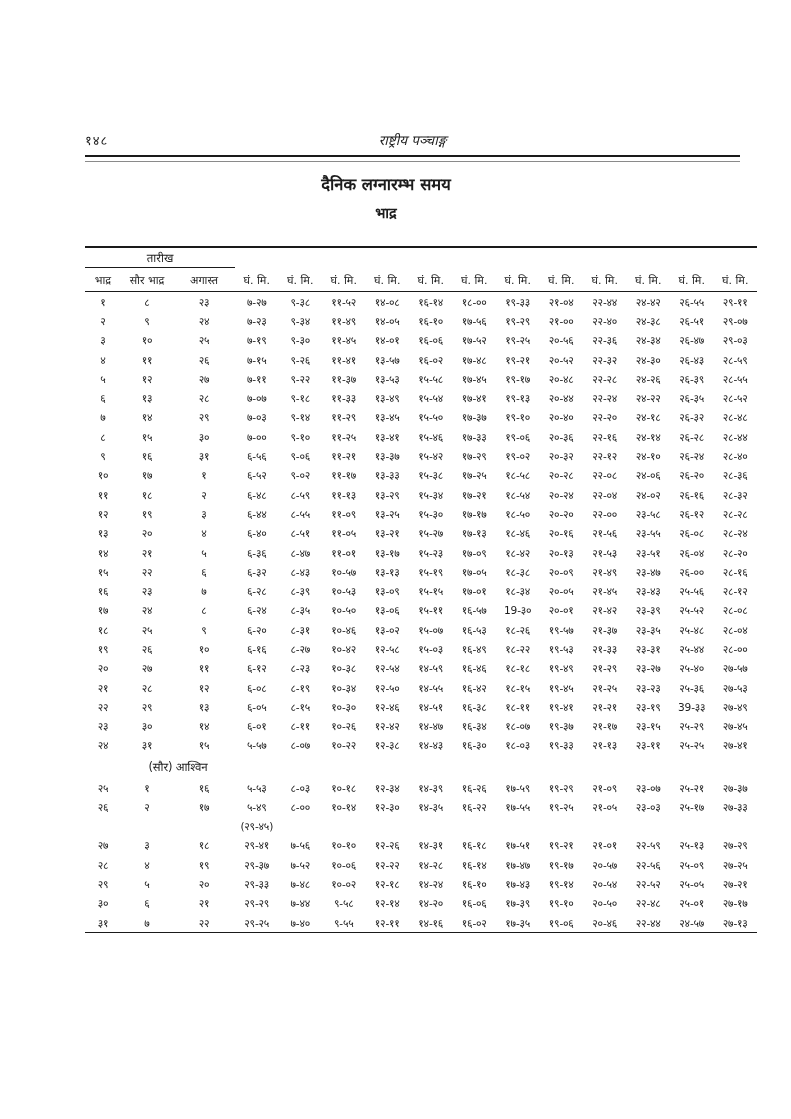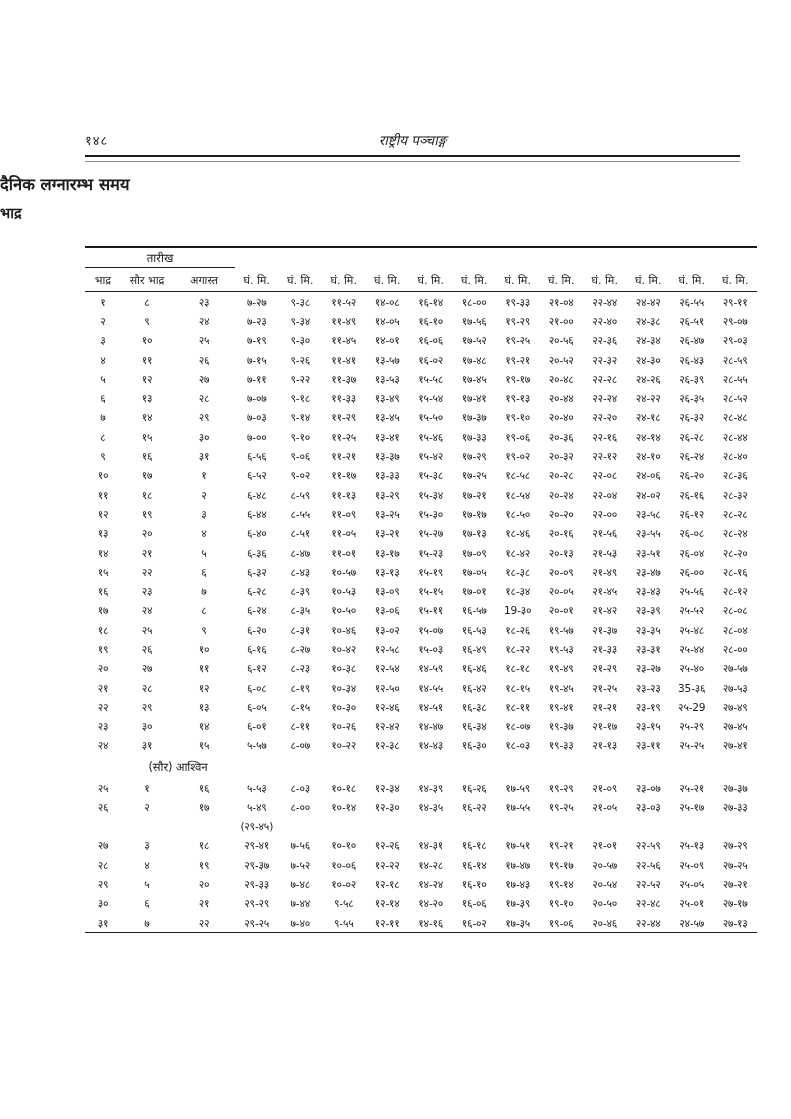--- a/index.html
+++ b/index.html
@@ -12,21 +12,21 @@
   .headerline{position:absolute;top:131px;left:85px;right:36px;height:16px;}
   .page-number{position:absolute;left:0;top:0;font-size:13px;letter-spacing:1px;}
   .running-head{
     position:absolute;left:0;right:0;text-align:center;top:0;
     font-family:"DejaVu Serif",serif;font-style:italic;font-size:13.5px;
   }
   .rule-double{
     position:absolute;top:155px;left:85px;right:36px;height:4px;
     border-top:2.5px solid #1a1a1a;border-bottom:1px solid #8a8a8a;
   }
-  .title-block{position:absolute;top:172px;left:0;right:4px;}
+  .title-block{position:absolute;top:172px;left:0;right:4px;text-align:center;}
   .doc-title{font-size:16.5px;font-weight:bold;margin:0 0 7px 0;}
   .doc-subtitle{font-size:14.5px;font-weight:bold;margin:0 0 6px 0;}
   .doc-month{font-size:14.5px;font-weight:bold;margin:0;}
   .table-wrap{position:absolute;top:246px;left:85px;width:672px;}
   table.lagna{
     width:672px;table-layout:fixed;border-collapse:collapse;
     border-top:2.2px solid #1a1a1a;border-bottom:1.6px solid #1a1a1a;
   }
   table.lagna th, table.lagna td{
     padding:0;text-align:center;vertical-align:middle;
@@ -438,38 +438,38 @@
             <td>६-०८</td>
             <td>८-१९</td>
             <td>१०-३४</td>
             <td>१२-५०</td>
             <td>१४-५५</td>
             <td>१६-४२</td>
             <td>१८-१५</td>
             <td>१९-४५</td>
             <td>२१-२५</td>
             <td>२३-२३</td>
-            <td>35-३६</td>
+            <td>२५-३६</td>
             <td>२७-५३</td>
           </tr>
           <tr>
             <td>२२</td>
             <td>२९</td>
             <td>१३</td>
             <td>६-०५</td>
             <td>८-१५</td>
             <td>१०-३०</td>
             <td>१२-४६</td>
             <td>१४-५१</td>
             <td>१६-३८</td>
             <td>१८-११</td>
             <td>१९-४१</td>
             <td>२१-२१</td>
             <td>२३-१९</td>
-            <td>२५-29</td>
+            <td>39-३३</td>
             <td>२७-४९</td>
           </tr>
           <tr>
             <td>२३</td>
             <td>३०</td>
             <td>१४</td>
             <td>६-०१</td>
             <td>८-११</td>
             <td>१०-२६</td>
             <td>१२-४२</td>

